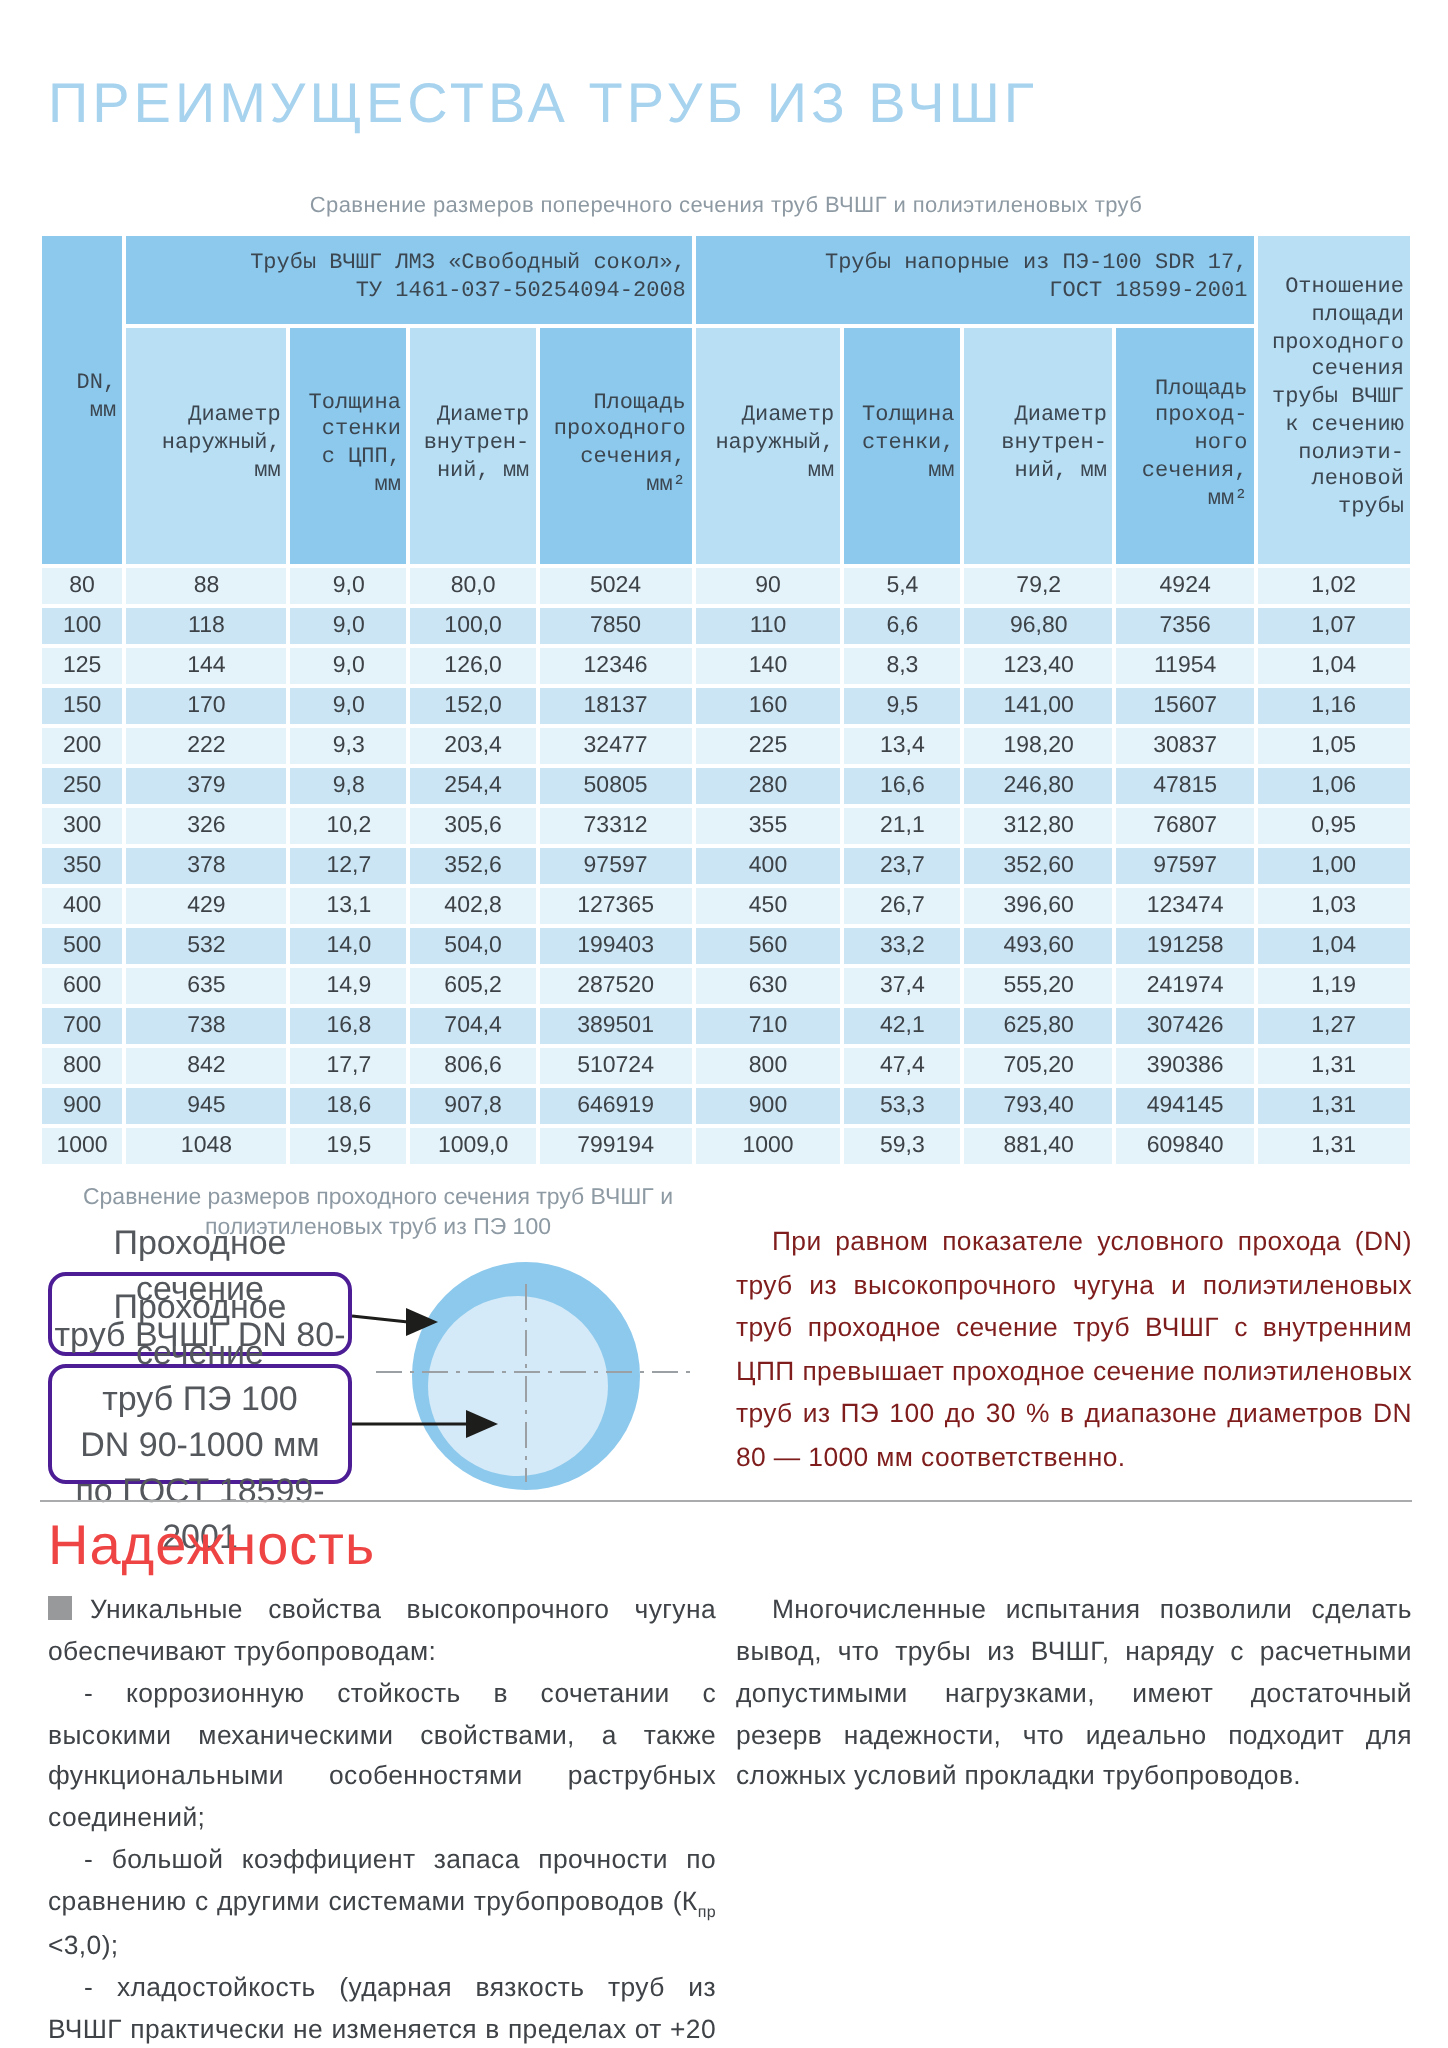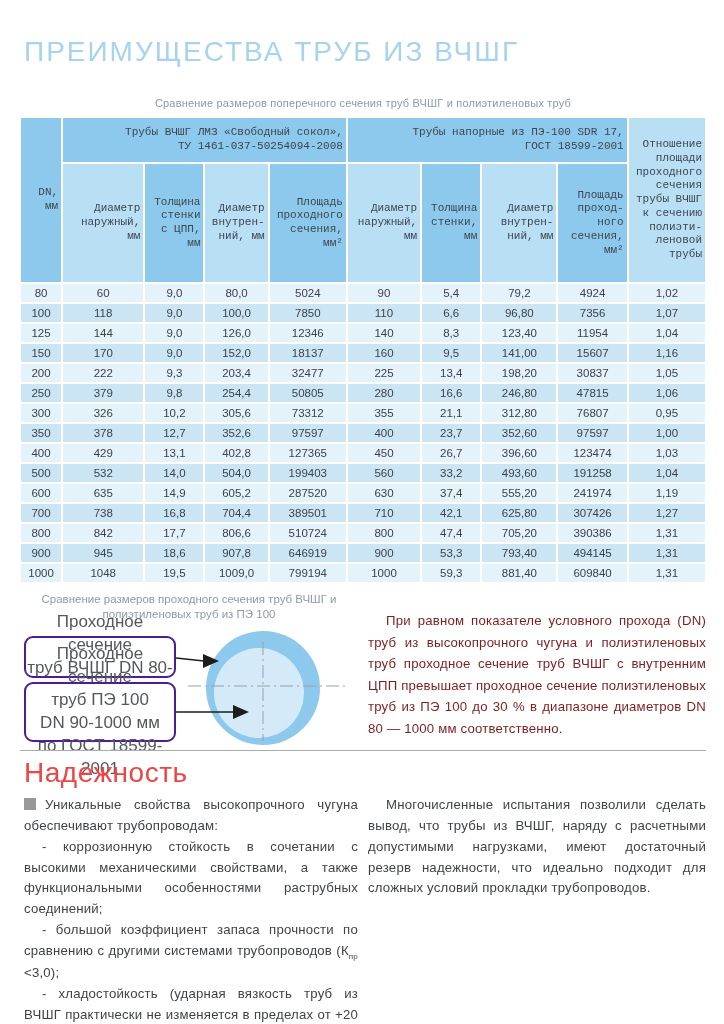--- a/index.html
+++ b/index.html
@@ -101,21 +101,21 @@
         <th class="hdr-med sub-hdr">Площадь проход­ного сечения, мм²</th>
         <th class="hdr-light sub-hdr">Диаметр наруж­ный, мм</th>
         <th class="hdr-med sub-hdr">Толщина стенки, мм</th>
         <th class="hdr-light sub-hdr">Диаметр внутрен­ний, мм</th>
         <th class="hdr-med sub-hdr">Площадь проход­ного сечения, мм²</th>
       </tr>
     </thead>
     <tbody id="table-body">
         <tr class="row-light">
           <td>80</td>
-          <td>60</td>
+          <td>88</td>
           <td>9,0</td>
           <td>80,0</td>
           <td>5024</td>
           <td>90</td>
           <td>5,4</td>
           <td>79,2</td>
           <td>4924</td>
           <td>1,02</td>
         </tr>
         <tr class="row-med">

